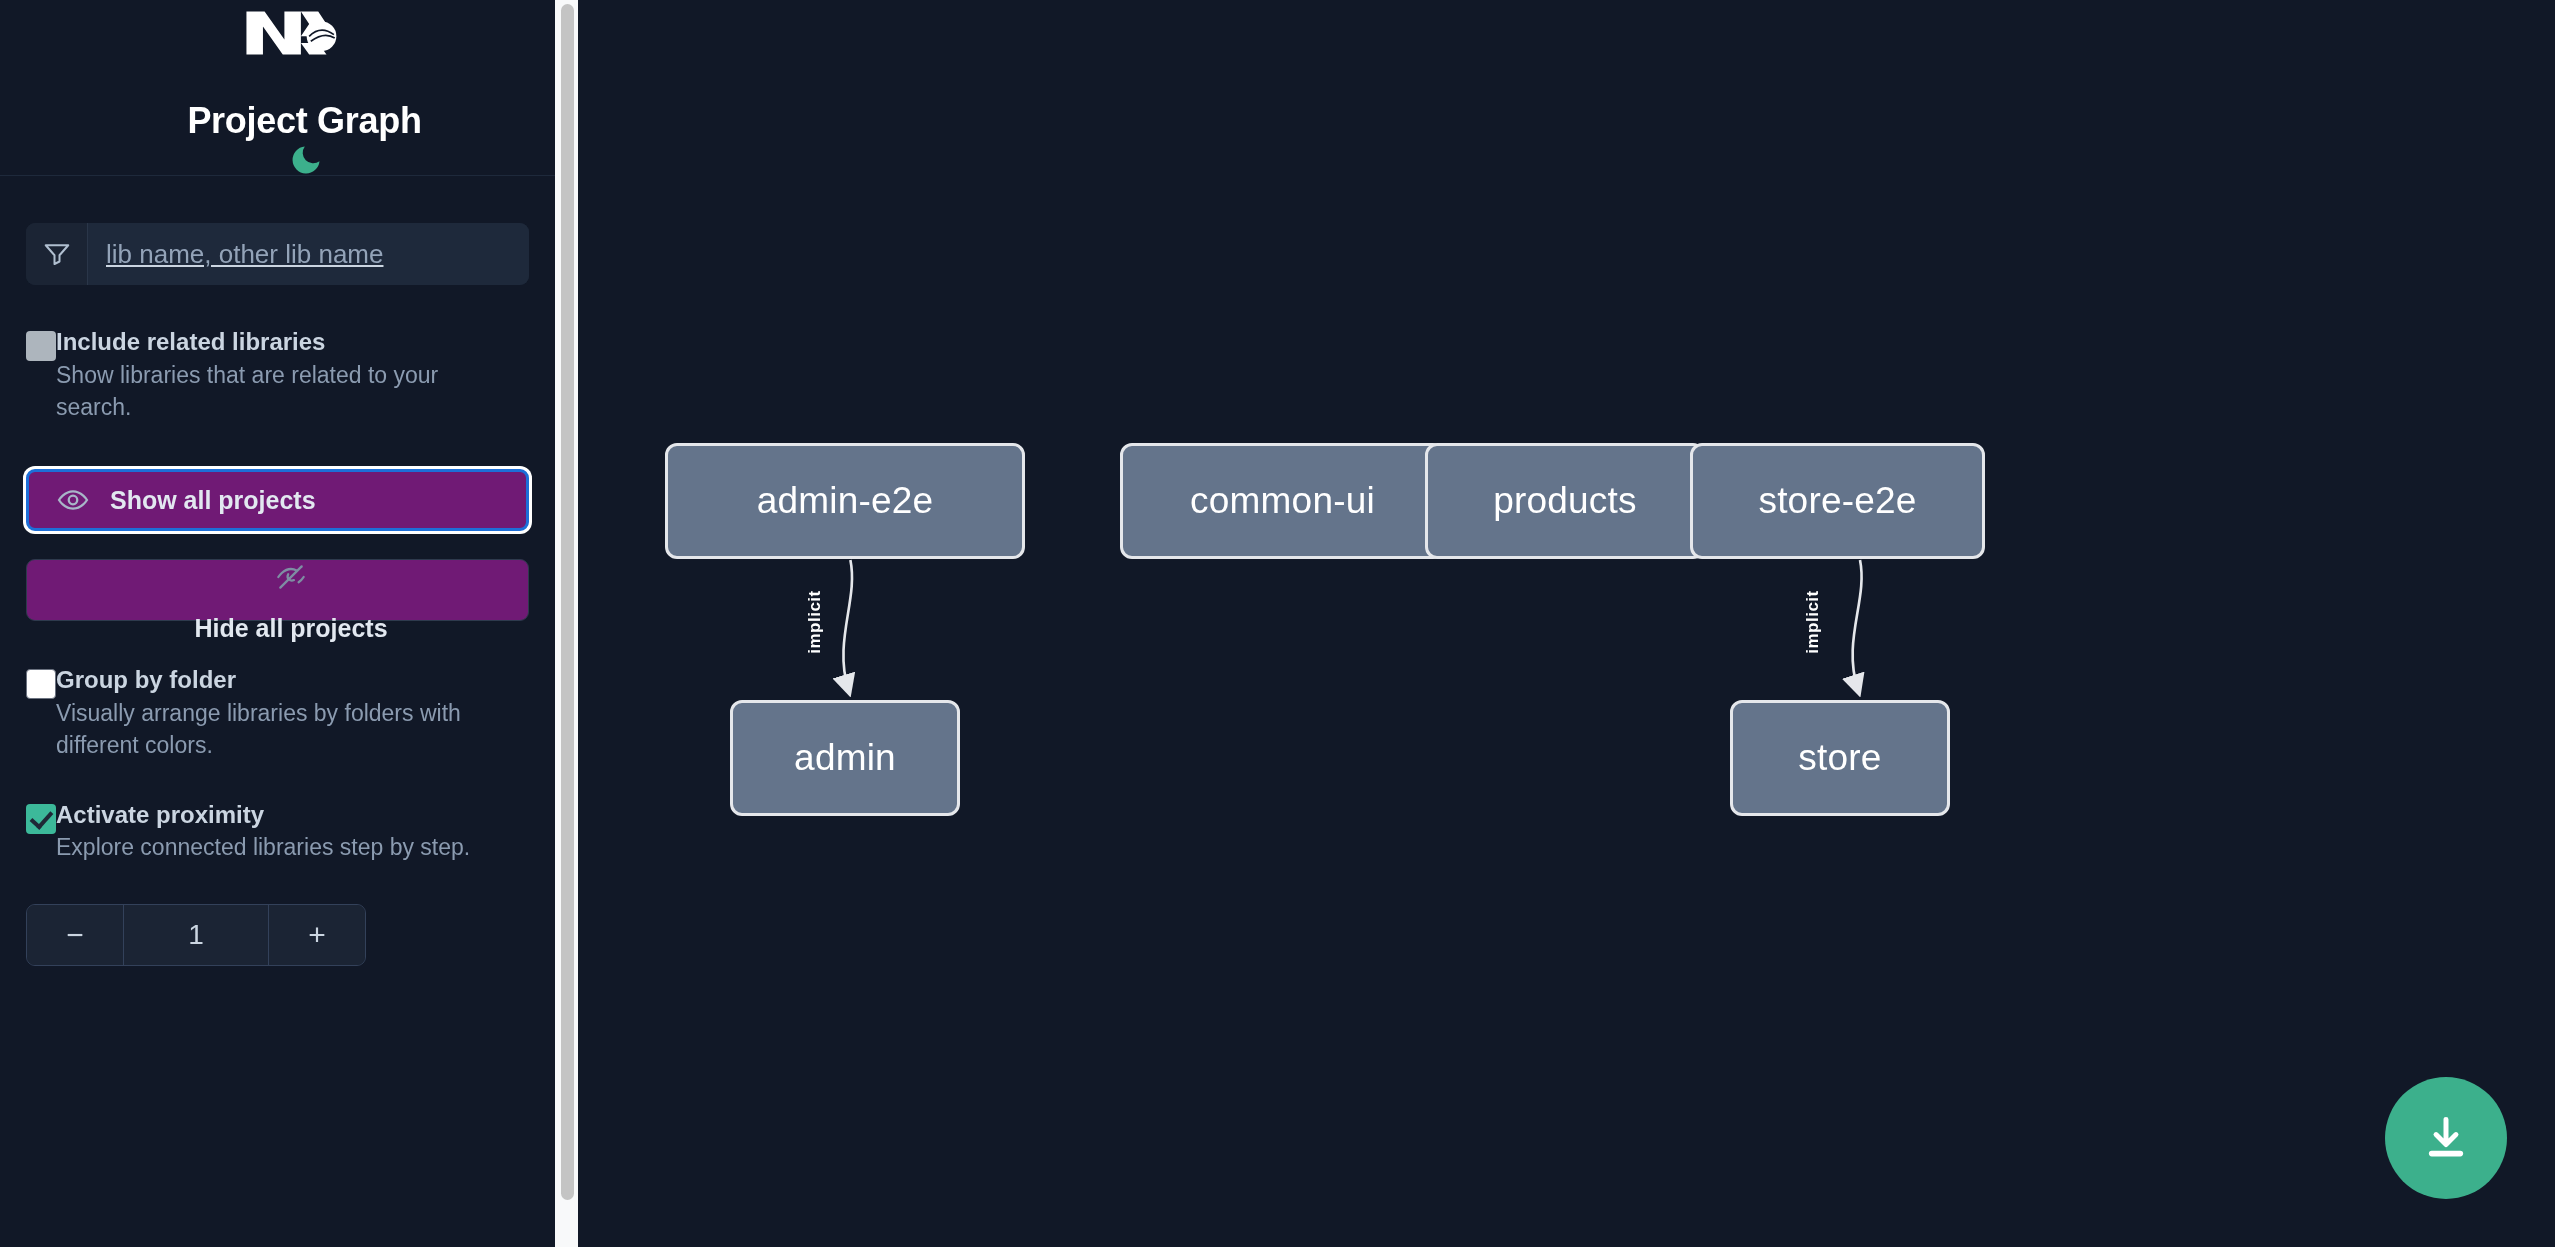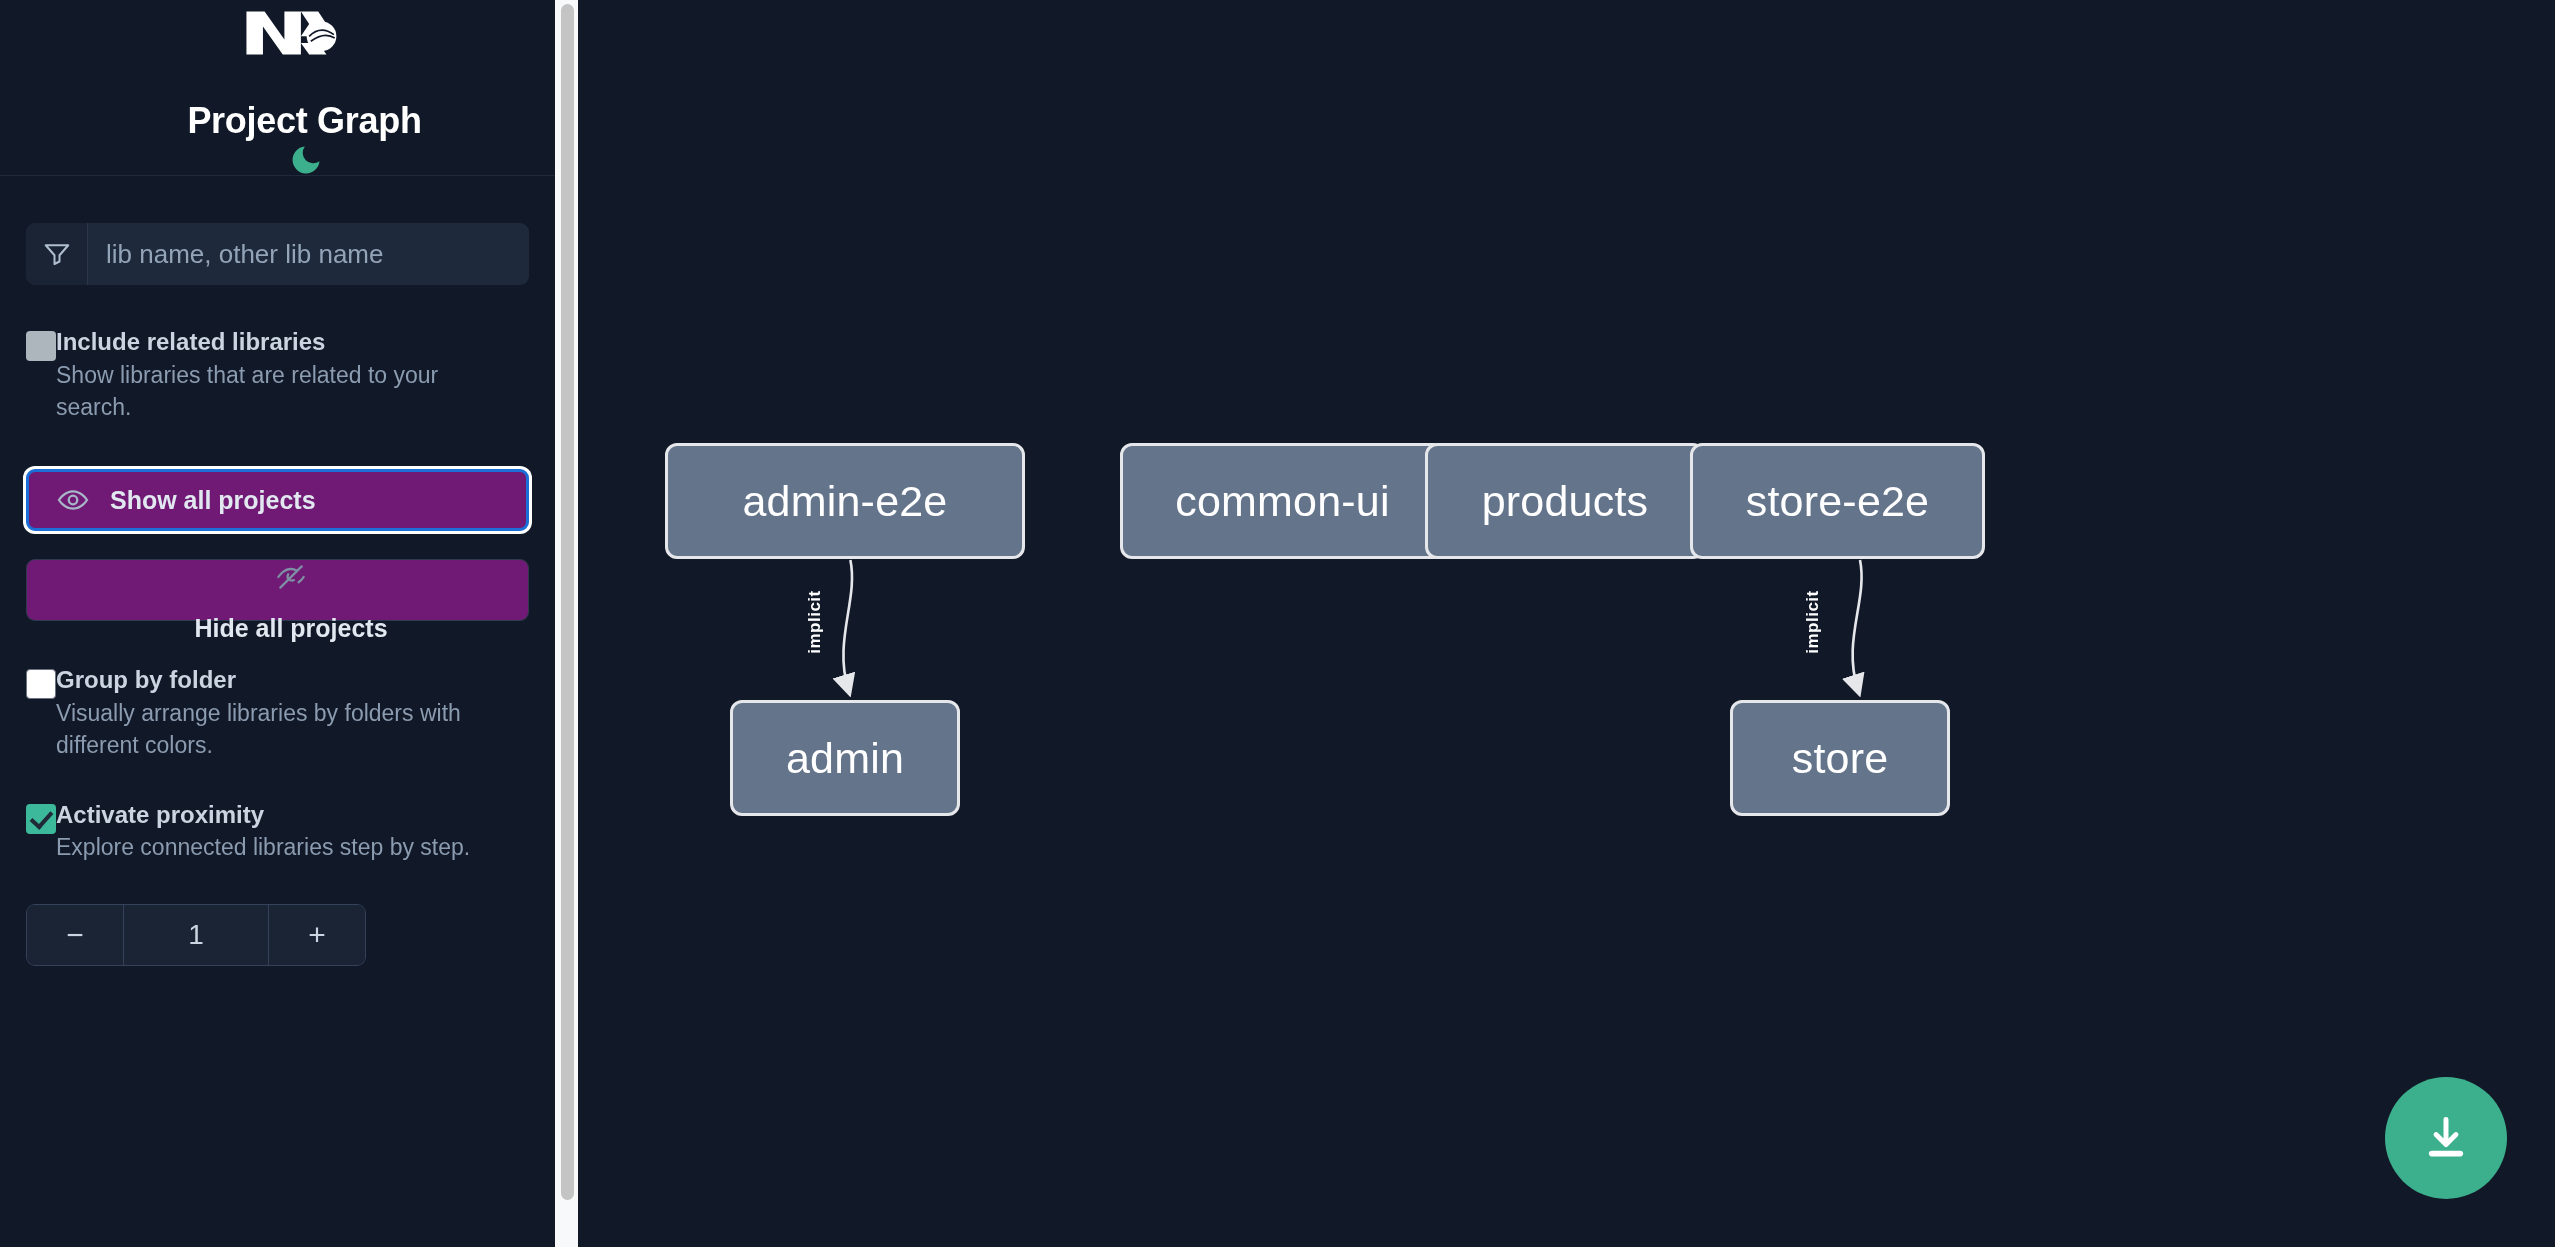--- a/index.html
+++ b/index.html
@@ -70,20 +70,21 @@
     border-right: 1px solid #2a3649;
   }
   .search-input {
     flex: 1;
     border: none; outline: none;
     background: #1e293b;
     color: #cbd5e1;
     font-size: 26px;
     font-family: "Liberation Sans", sans-serif;
     padding-left: 18px;
+    text-decoration: underline;
   }
   .search-input::placeholder { color: #93a3b8; }
 
   
   .check-row {
     display: flex;
     padding: 0 26px;
   }
   .check-row.first { margin-top: 40px; }
   .cb {
@@ -199,21 +200,21 @@
     overflow: hidden;
   }
   .graph-layer { position: absolute; inset: 0; }
   .node {
     position: absolute;
     background: #64748b;
     border: 3px solid #e5e7eb;
     border-radius: 12px;
     display: flex; align-items: center; justify-content: center;
     color: #ffffff;
-    font-size: 43px;
+    font-size: 37px;
     letter-spacing: 0.2px;
     cursor: pointer;
     white-space: nowrap;
   }
   .edge-svg { position: absolute; inset: 0; width: 100%; height: 100%; pointer-events: none; }
   .edge-label {
     position: absolute;
     color: #ffffff;
     font-size: 17px;
     font-weight: 700;

